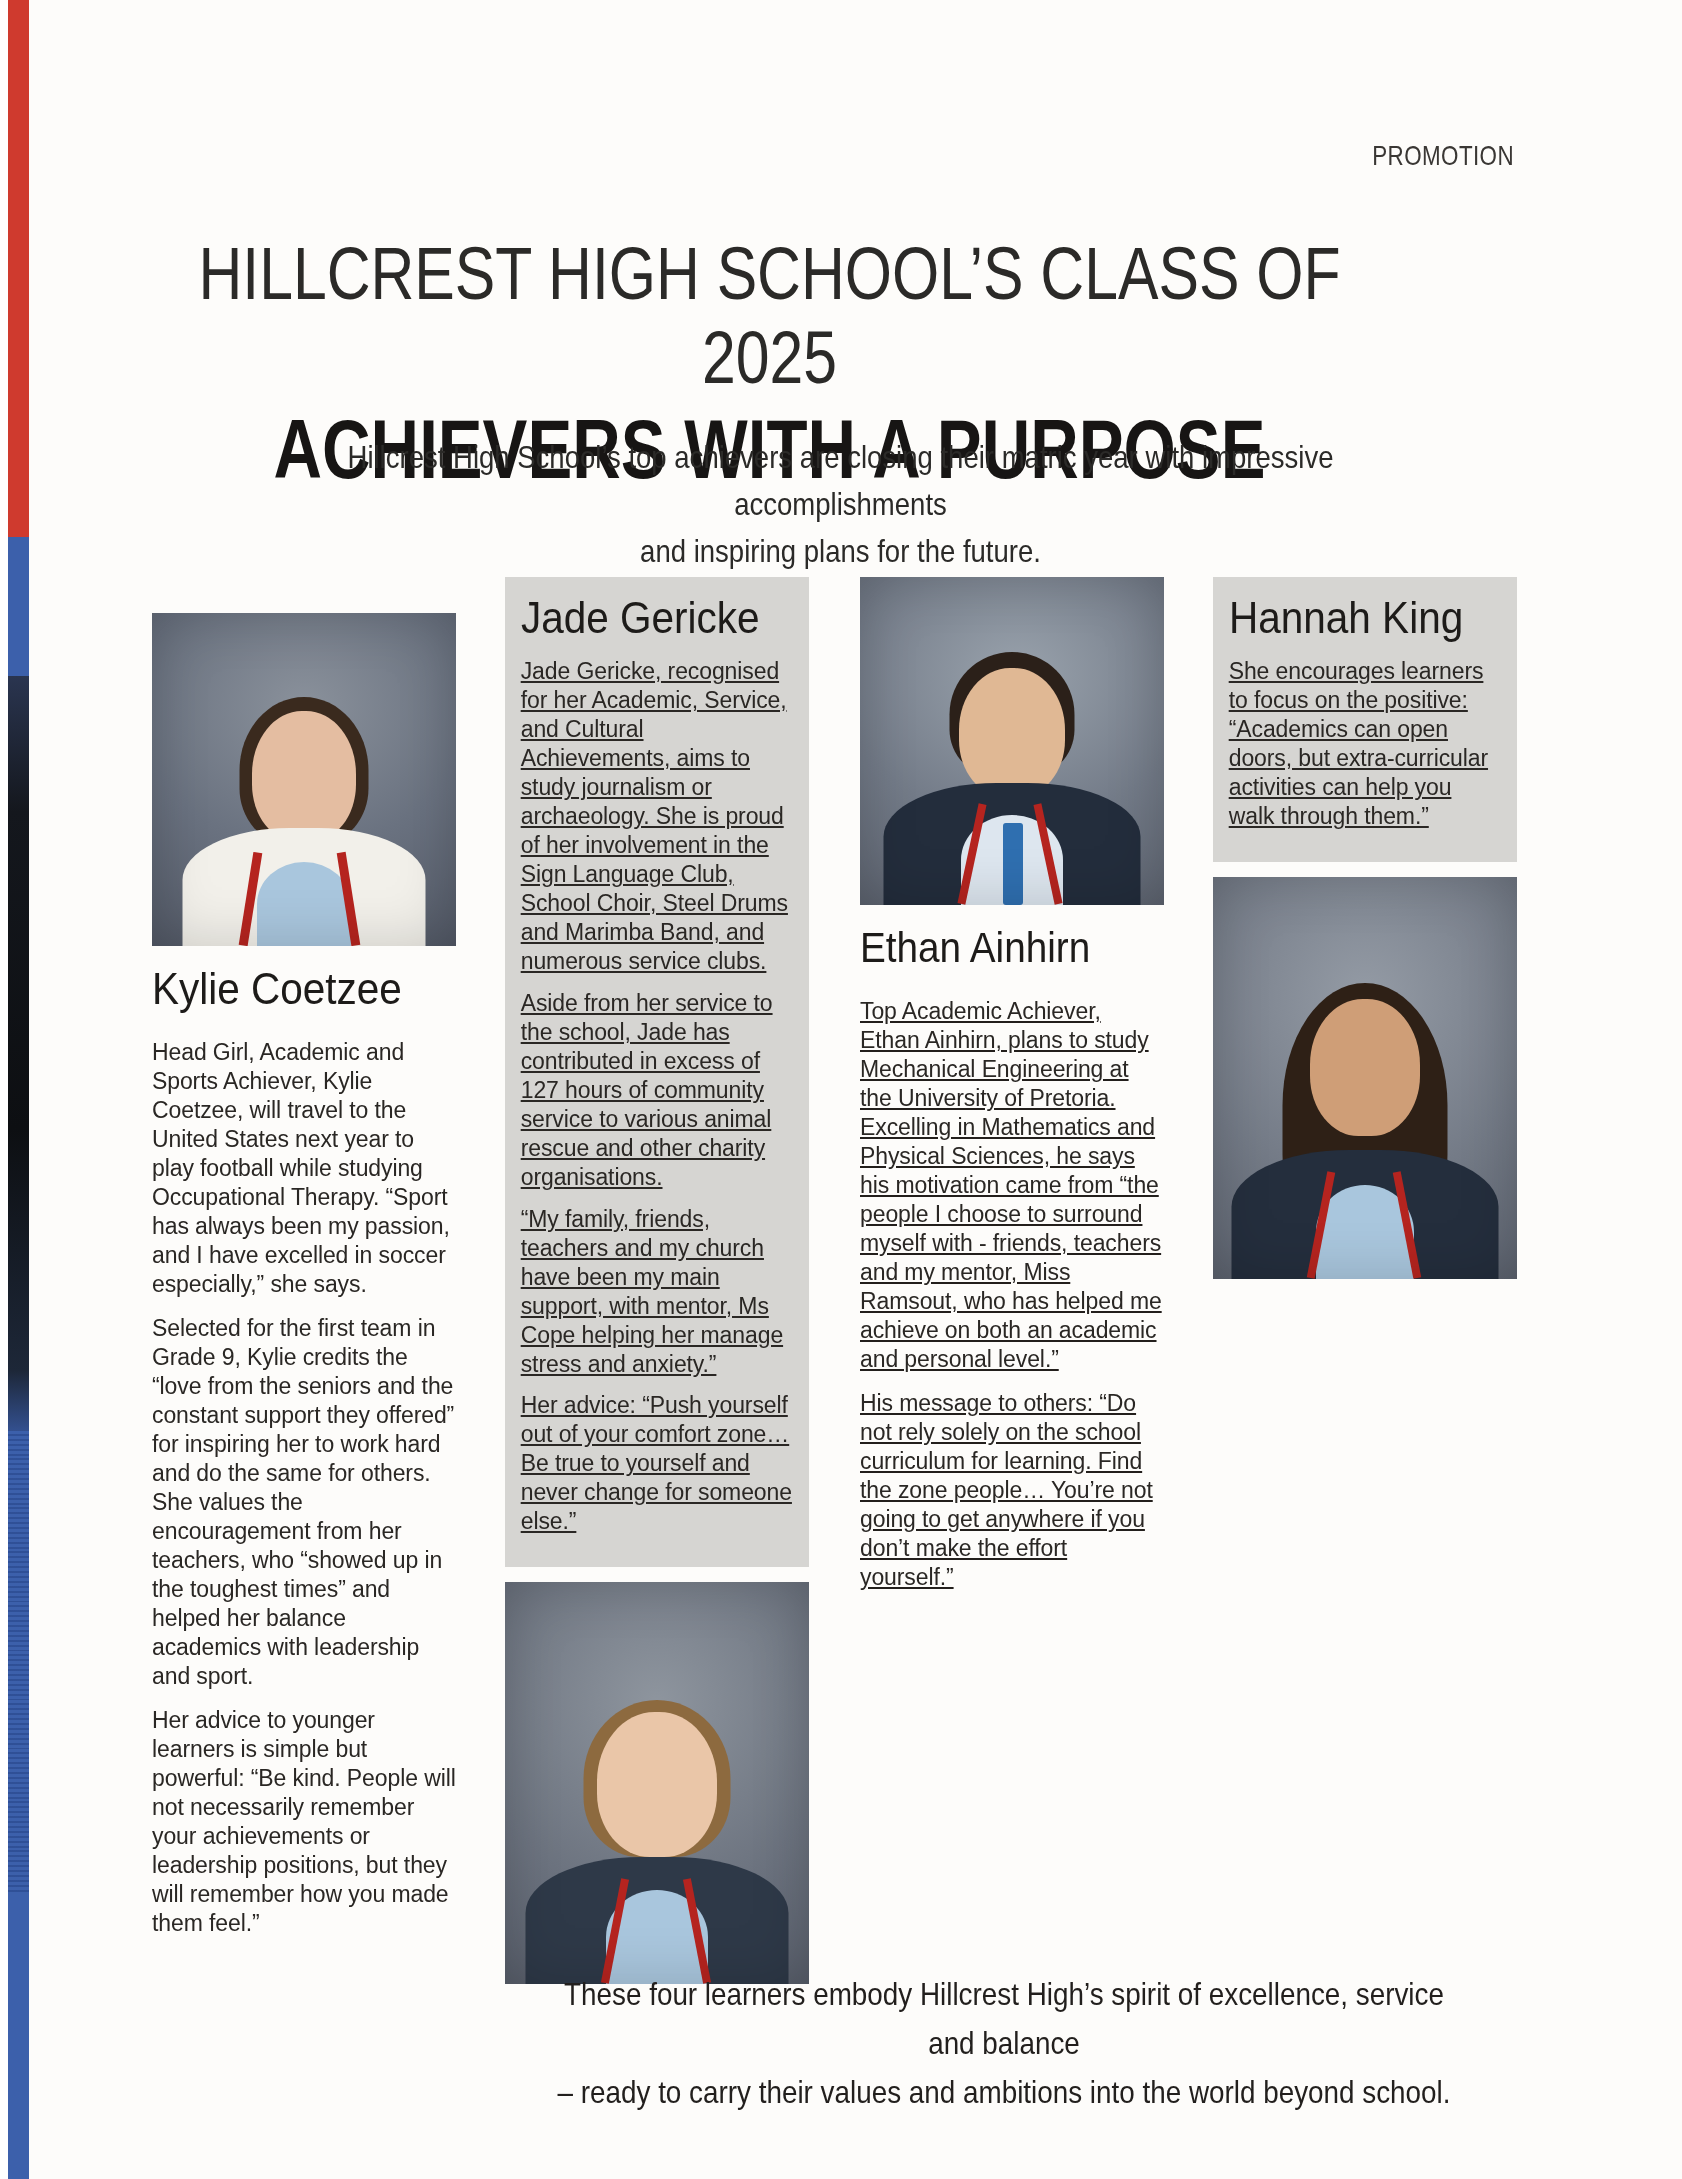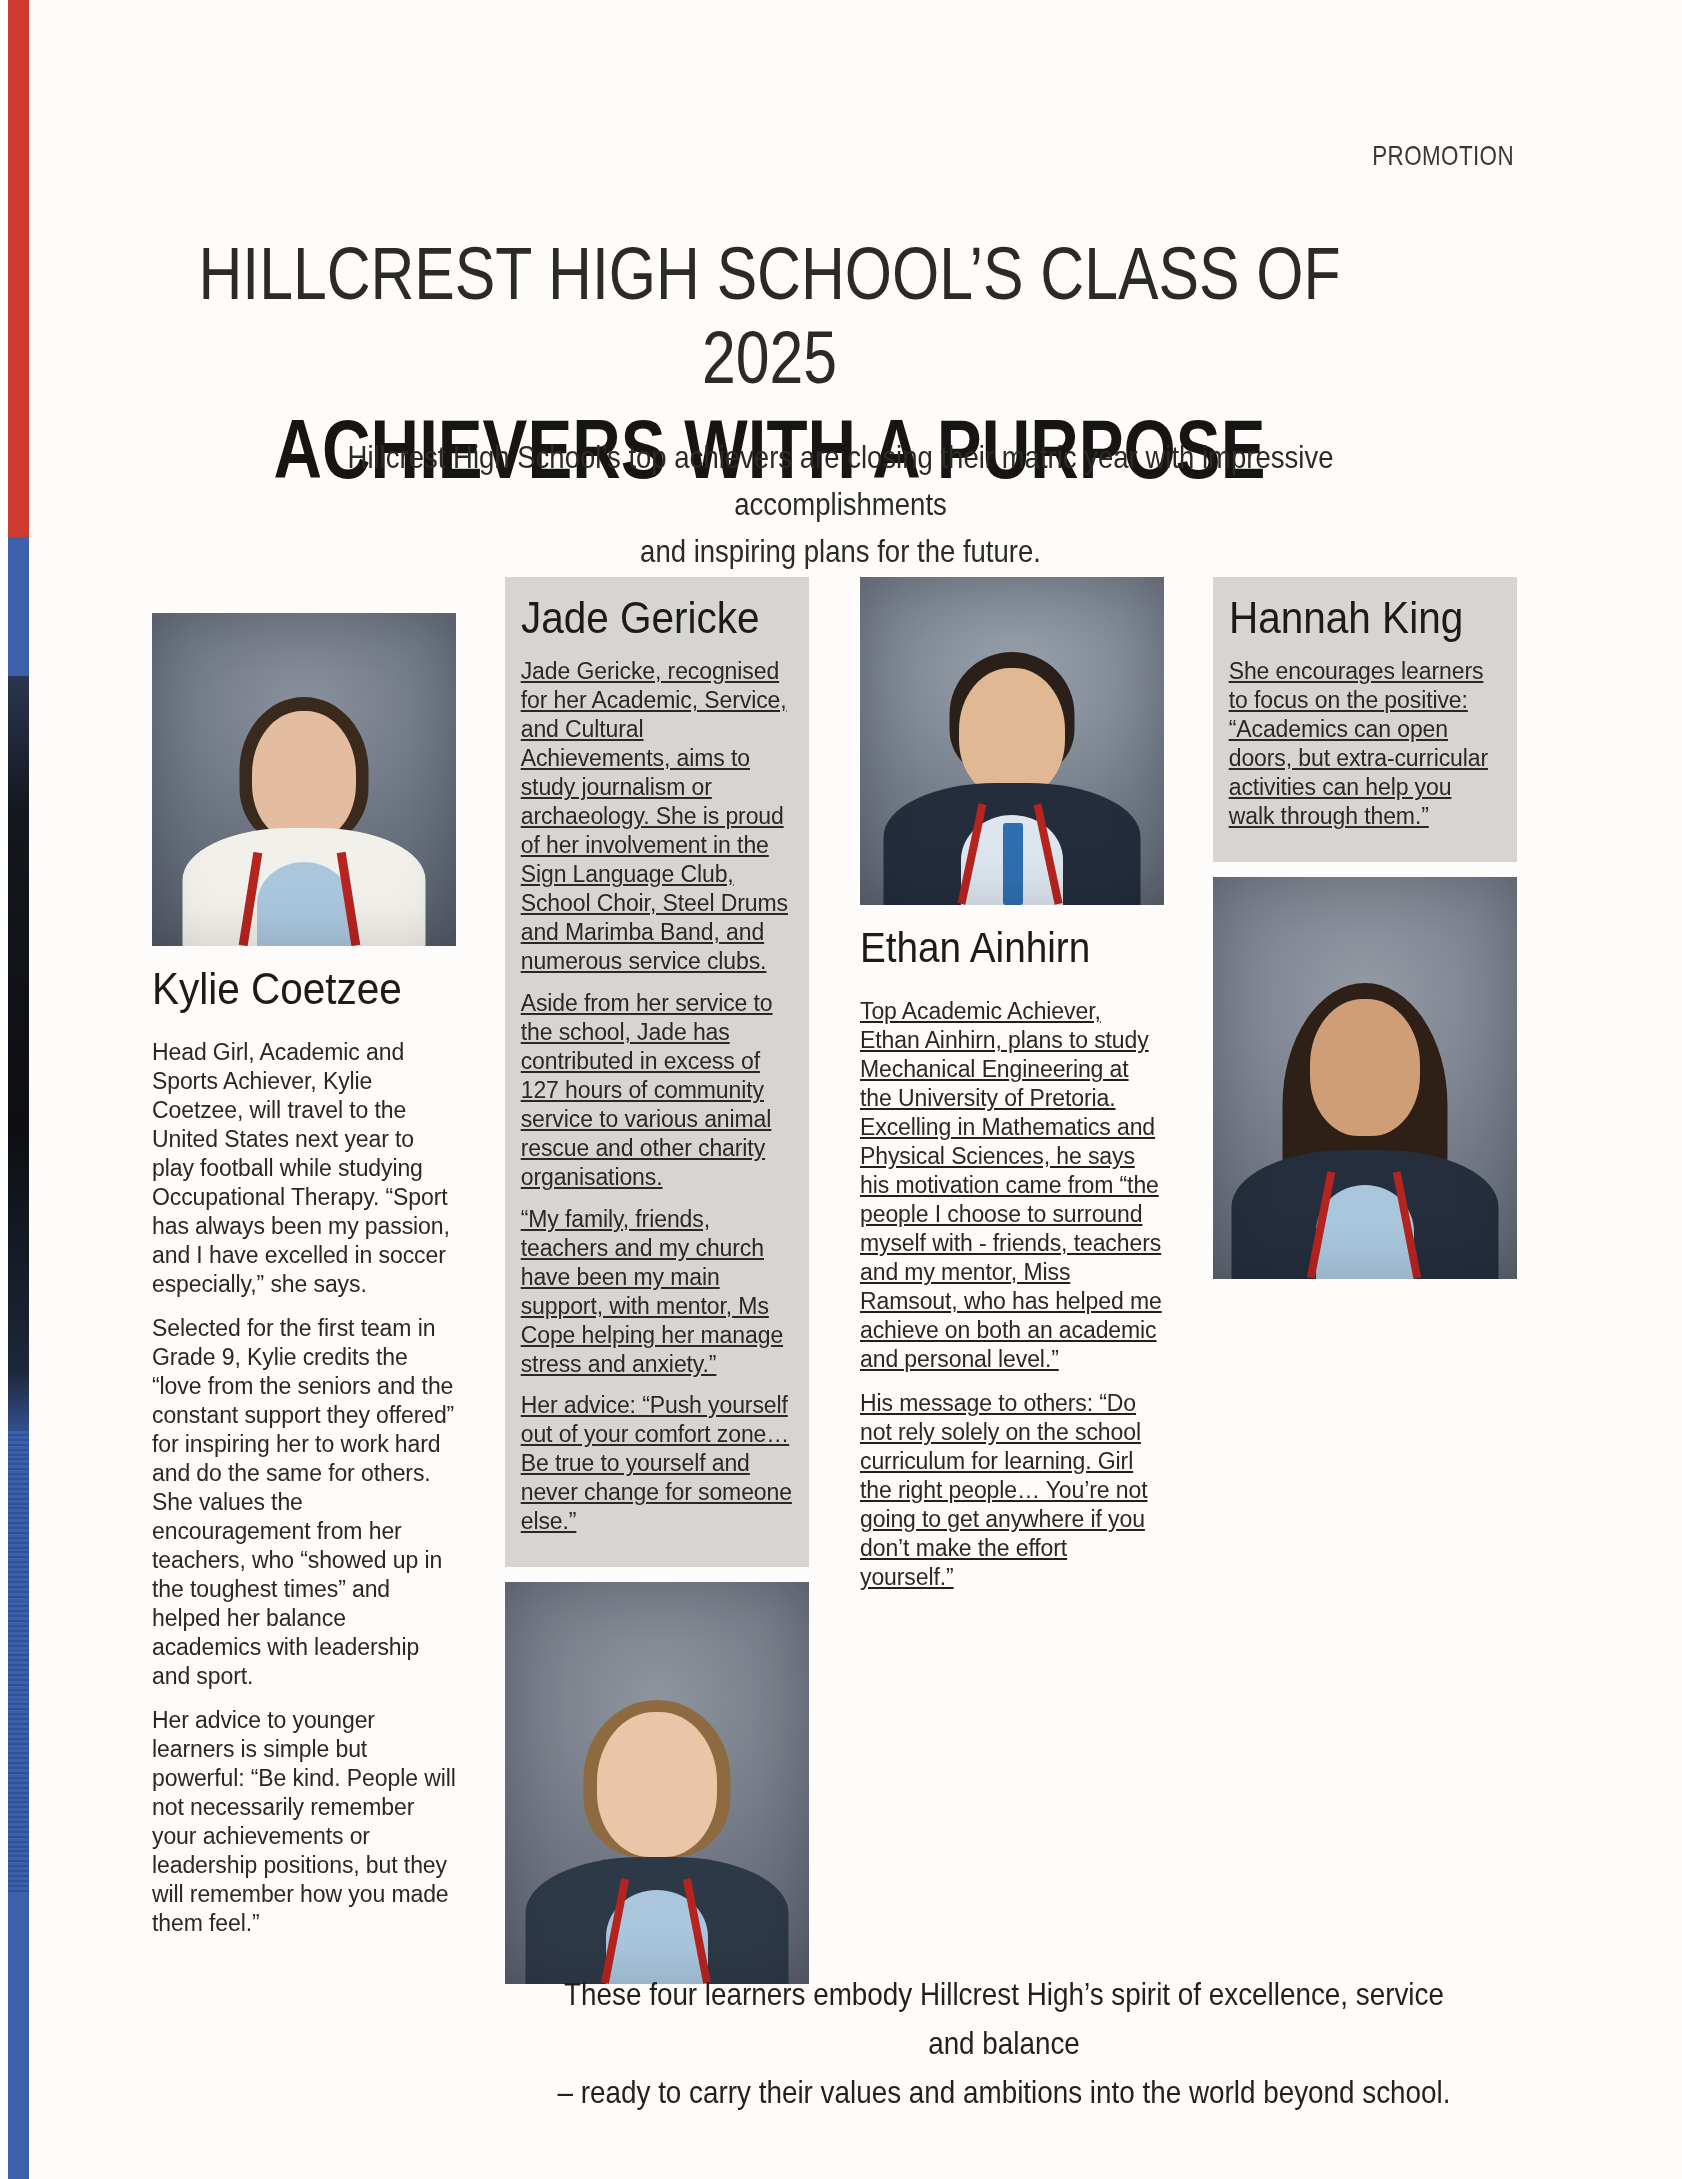--- a/index.html
+++ b/index.html
@@ -205,21 +205,21 @@
         <div class="shirt" style="width:102px;height:90px;background:#dde6ef;"></div>
         <div class="stripe" style="left:143px;bottom:0;width:19.6px;height:82px;background:#2f6fb0;border-radius:2.9px;"></div>
         <div class="stripe" style="left:184px;bottom:0;width:7.8px;height:102px;transform:rotate(-12deg);"></div>
         <div class="stripe" style="left:108px;bottom:0;width:7.8px;height:102px;transform:rotate(12deg);"></div>
       </div>
       <div class="vig"></div>
     </div>
     <div class="name cap-name name-wide">Ethan Ainhirn</div>
     <div class="body">
       <p>Top Academic Achiever, Ethan Ainhirn, plans to study Mechanical Engineering at the University of Pretoria. Excelling in Mathematics and Physical Sciences, he says his motivation came from “the people I choose to surround myself with - friends, teachers and my mentor, Miss Ramsout, who has helped me achieve on both an academic and personal level.”</p>
-      <p>His message to others: “Do not rely solely on the school curriculum for learning. Girl the right people… You’re not going to get anywhere if you don’t make the effort yourself.”</p>
+      <p>His message to others: “Do not rely solely on the school curriculum for learning. Find the zone people… You’re not going to get anywhere if you don’t make the effort yourself.”</p>
     </div>
   </div>
 
   <div class="col col-4">
     <div class="panel">
       <div class="name">Hannah King</div>
       <div class="body tight">
         <p>She encourages learners to focus on the positive: “Academics can open doors, but extra-curricular activities can help you walk through them.”</p>
       </div>
     </div>

